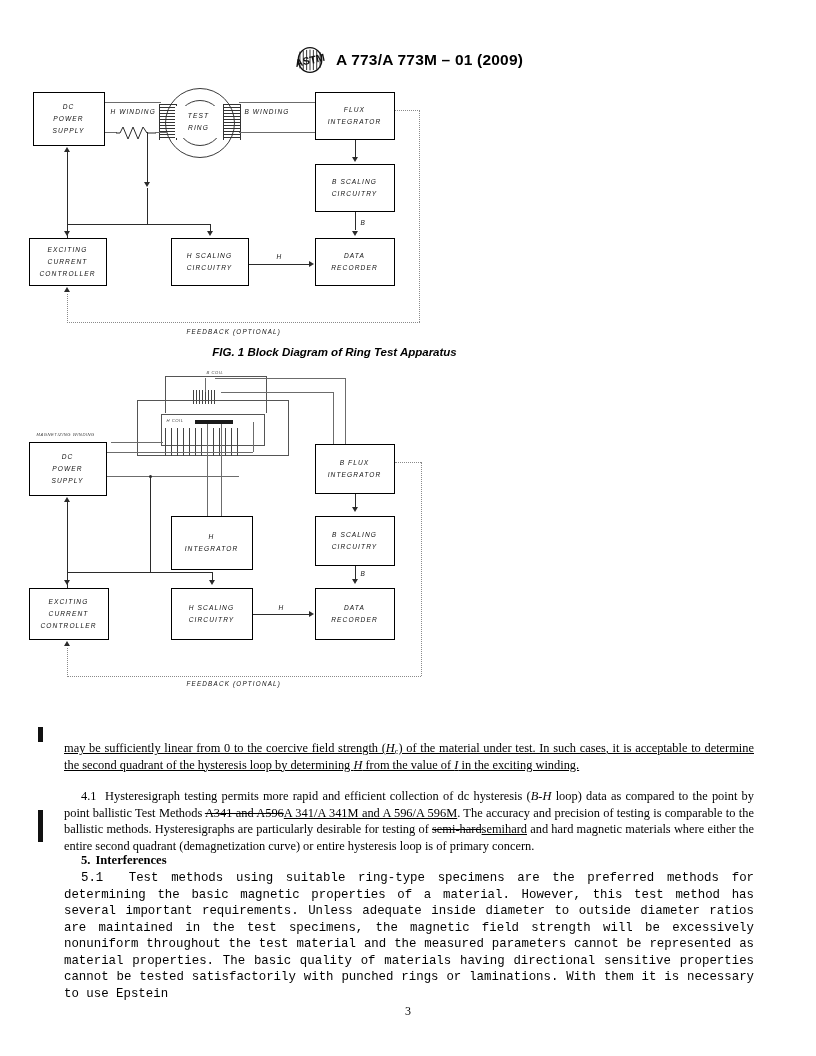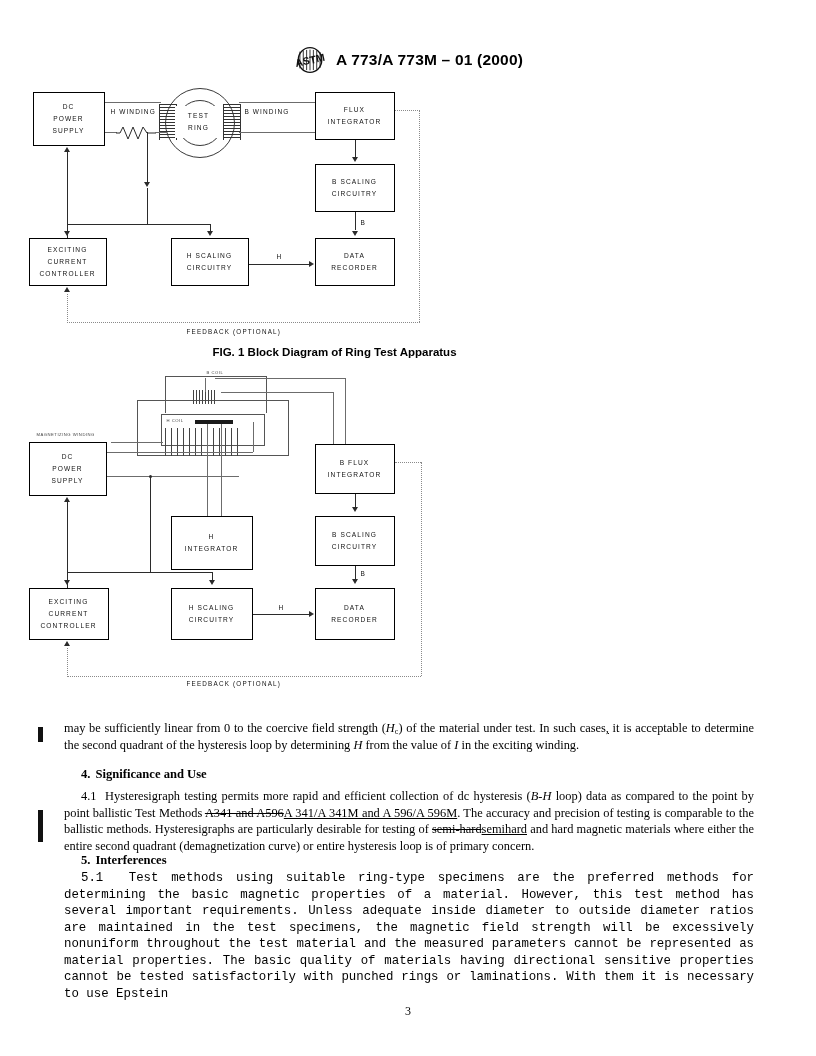--- a/index.html
+++ b/index.html
@@ -13,21 +13,21 @@
   
   .header{position:absolute;top:46px;left:0;width:816px;text-align:center;}
   .header-inner{display:inline-flex;align-items:center;gap:9px;}
   .astm-logo{width:34px;height:28px;display:block;}
   .std-desig{
     font-family:"Liberation Sans", sans-serif;
     font-weight:bold;font-size:15.5px;letter-spacing:.2px;
   }
 
   
-  .fig-wrap{position:absolute;left:0;width:669px;}
+  .fig-wrap{position:absolute;left:0;width:669px;font-style:italic;}
   .fig-caption{
     text-align:center;font-family:"Liberation Sans", sans-serif;
     font-weight:bold;font-size:11.5px;
   }
   .diagram{position:relative;margin:0 auto;}
 
   .blk{
     position:absolute;border:1px solid #000;background:#fff;
     display:flex;flex-direction:column;align-items:center;justify-content:center;
     font-family:"Liberation Sans", sans-serif;
@@ -103,21 +103,21 @@
 
 <div class="page">
 
   <div class="header">
     <div class="header-inner">
       <svg class="astm-logo" viewBox="0 0 60 50">
         <ellipse cx="30" cy="25" rx="21" ry="22" fill="none" stroke="#111" stroke-width="2.4"></ellipse>
         <path d="M12 10 L12 40 M18 8 L18 42 M24 7 L24 43 M30 6.5 L30 43.5 M36 7 L36 43 M42 8 L42 42 M48 11 L48 39" stroke="#111" stroke-width="1.5" fill="none"></path>
         <text x="30" y="32" font-family="Liberation Sans, sans-serif" font-size="19" font-weight="bold" text-anchor="middle" fill="#111" transform="rotate(-12 30 25)">ASTM</text>
       </svg>
-      <span class="std-desig">A 773/A 773M – 01 (2000)</span>
+      <span class="std-desig">A 773/A 773M – 01 (2009)</span>
     </div>
   </div>
 
   <div class="fig-wrap" style="top:88px;">
     <div class="diagram" style="width:640px;height:250px;">
 
       <div class="blk" style="left:18px;top:4px;width:72px;height:54px;">
         <span>DC</span>
         <span>POWER</span>
         <span>SUPPLY</span>
@@ -305,27 +305,24 @@
       <div class="lbl" style="left:346px;top:204px;">B</div>
       <div class="lbl" style="left:264px;top:238px;">H</div>
       <div class="lbl fb" style="left:172px;top:314px;">FEEDBACK (OPTIONAL)</div>
     </div>
 
   </div>
 
   <div class="chg-bar" style="top:727px;height:15px;"></div>
   <div class="chg-bar" style="top:810px;height:32px;"></div>
 
-  <div class="body" style="top:720px;">
+  <div class="body" style="top:740px;text-decoration:underline;">
     <p><span>may be sufficiently linear from 0 to the coercive field strength (</span><i>H</i><sub>c</sub><span>) of the material under test. In such cases</span><span class="ins">,</span><span> it is acceptable to determine the second quadrant of the hysteresis loop by determining </span><i>H</i><span> from the value of </span><i>I</i><span> in the exciting winding.</span></p>
   </div>
 
-  <div class="body" style="top:766px;">
-    <p class="sec-head" style="text-indent:17px;"><span class="num">4.</span><span>Significance and Use</span></p>
-  </div>
 
   <div class="body" style="top:788px;">
     <p class="ind"><span>4.1</span>&nbsp;&nbsp;<span>Hysteresigraph testing permits more rapid and efficient collection of dc hysteresis (</span><i>B-H</i><span> loop) data as compared to the point by point ballistic Test Methods </span><span class="del">A341 and A596</span><span class="ins">A 341/A 341M and A 596/A 596M</span><span>. The accuracy and precision of testing is comparable to the ballistic methods. Hysteresigraphs are particularly desirable for testing of </span><span class="del">semi-hard</span><span class="ins">semihard</span><span> and hard magnetic materials where either the entire second quadrant (demagnetization curve) or entire hysteresis loop is of primary concern.</span></p>
   </div>
 
 
   <div class="body" style="top:852px;">
     <p class="sec-head" style="text-indent:17px;"><span class="num">5.</span><span>Interferences</span></p>
   </div>
 

